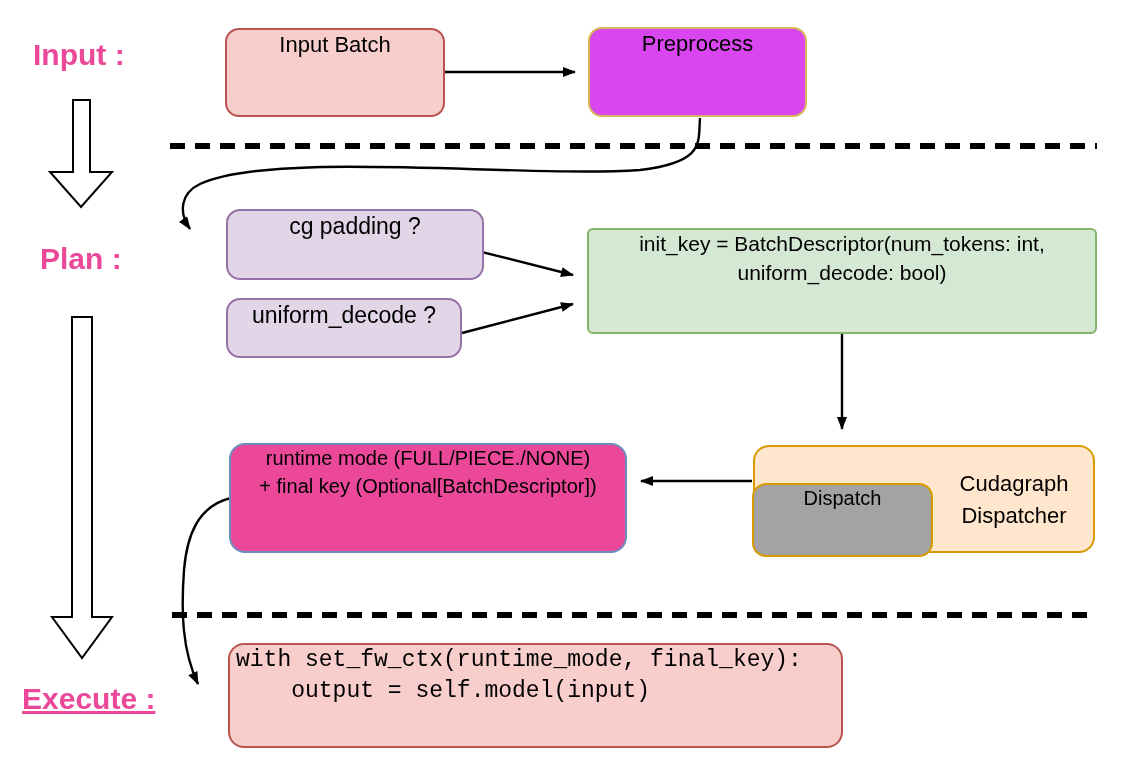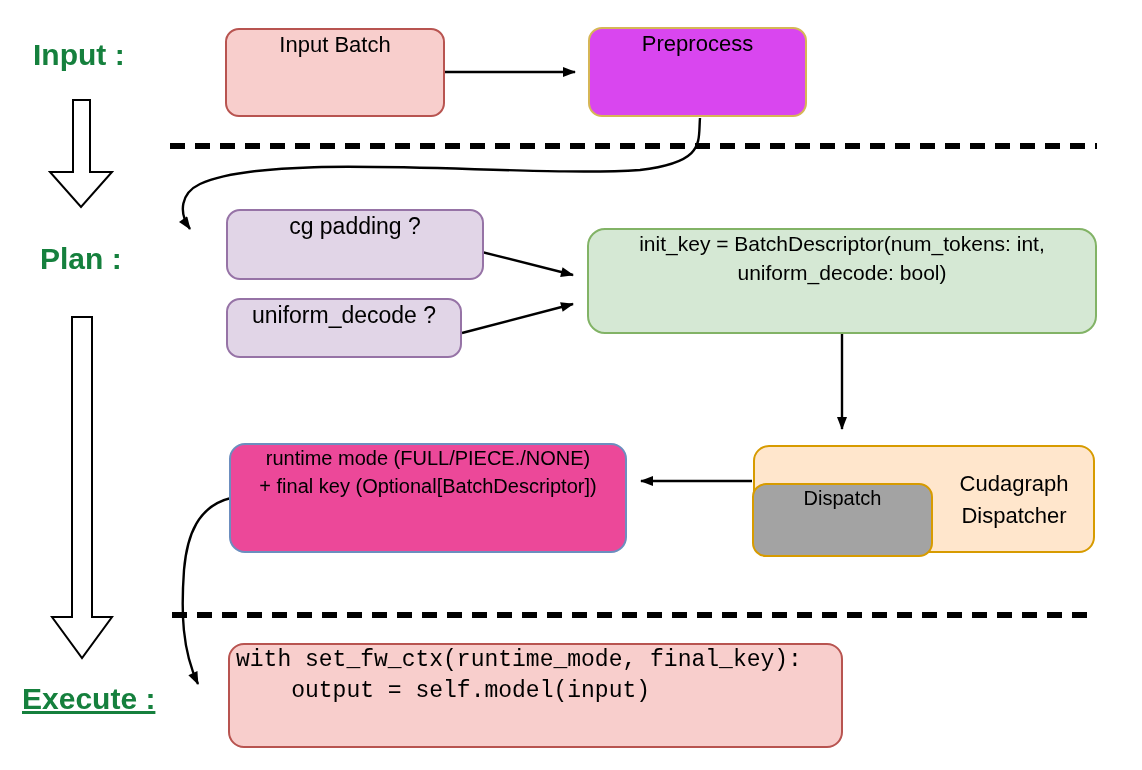--- a/index.html
+++ b/index.html
@@ -16,37 +16,37 @@
     position: absolute;
     left: 0; top: 0;
     width: 1142px; height: 770px;
     pointer-events: none;
   }
   .stage-label {
     position: absolute;
     font-weight: bold;
     font-size: 30px;
     line-height: 30px;
-    color: #15803d;
+    color: #ec4899;
     white-space: nowrap;
   }
   .node {
     position: absolute;
     display: flex;
     flex-direction: column;
     align-items: center;
     justify-content: flex-start;
     text-align: center;
     box-sizing: border-box;
     border: 2px solid #000;
     border-radius: 14px;
     line-height: 1.38;
   }
   .node span { display: block; }
-  .node-green { border-radius: 18px; }
+  .node-green { border-radius: 6px; }
   .code-node {
     align-items: flex-start;
     text-align: left;
     font-family: "Liberation Mono", "DejaVu Sans Mono", monospace;
     font-size: 23px;
     line-height: 1.35;
     padding-left: 6px;
     border-radius: 16px;
   }
   .code-node span { white-space: pre; }

